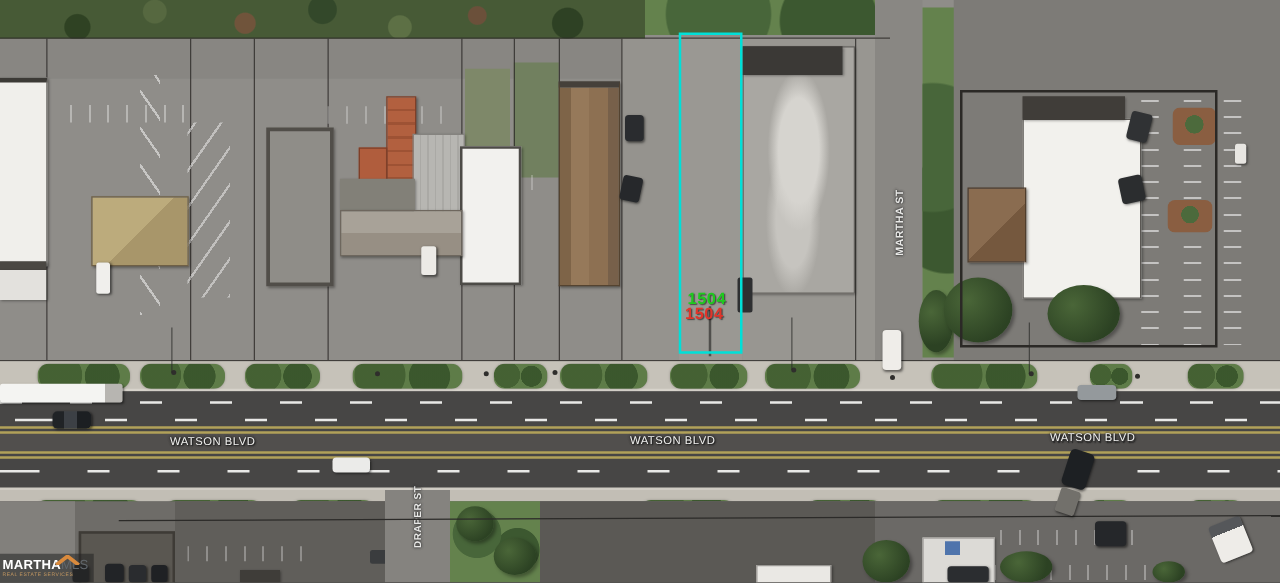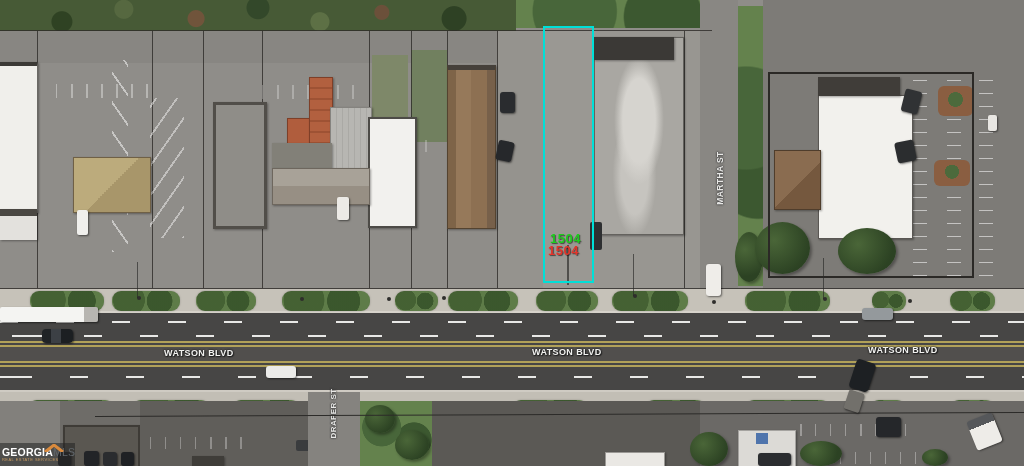--- a/index.html
+++ b/index.html
@@ -28,22 +28,22 @@
   .pl{position:absolute;background:rgba(45,43,40,.8);}
   .bldg{position:absolute;box-shadow:1px 1px 2px rgba(0,0,0,.35);}
   
   .stV{background:repeating-linear-gradient(90deg, rgba(255,255,255,.6) 0 1.5px, transparent 1.5px 15px);}
   .stH{background:repeating-linear-gradient(180deg, rgba(255,255,255,.55) 0 1.5px, transparent 1.5px 13px);}
   .stA{background:repeating-linear-gradient(55deg, rgba(255,255,255,.5) 0 1.8px, transparent 1.8px 17px);}
   .stB{background:repeating-linear-gradient(-55deg, rgba(255,255,255,.45) 0 1.8px, transparent 1.8px 17px);}
   
   .wd{position:absolute;left:0;width:1024px;height:2px;background:repeating-linear-gradient(90deg,#e9e9e7 0 18px,transparent 18px 56px);}
   .yl{position:absolute;left:0;width:1024px;height:2px;background:#b1a159;}
-  .roadlabel{position:absolute;font-weight:bold;font-size:9px;color:#f2f2f0;letter-spacing:.4px;
-    text-shadow:0 0 2px #222,0 0 2px #222,1px 1px 1px #222;white-space:nowrap;margin-left:28px;}
+  .roadlabel{position:absolute;font-weight:normal;font-size:9px;color:#f2f2f0;letter-spacing:.4px;
+    text-shadow:0 0 2px #222,0 0 2px #222,1px 1px 1px #222;white-space:nowrap;}
   .vcell{position:absolute;display:flex;align-items:center;justify-content:center;}
   .vlabel{font-weight:bold;font-size:8.5px;color:#e9e9e7;letter-spacing:.4px;white-space:nowrap;
     text-shadow:0 0 2px #333,0 0 2px #333;transform:rotate(-90deg);}
   .car{position:absolute;box-shadow:1px 1px 2px rgba(0,0,0,.5);border-radius:3px;}
   .pole{position:absolute;width:4px;height:4px;border-radius:50%;background:#2f2e2c;}
   .psh{position:absolute;width:1px;background:rgba(40,40,38,.65);}
   .mulch{position:absolute;border-radius:6px;background:
     radial-gradient(circle at 50% 45%, #4c6a3c 0 30%, transparent 31%), #8a5e41;}
   .addr{position:absolute;font-weight:bold;font-size:13px;letter-spacing:.5px;
     text-shadow:1px 1px 1px rgba(0,0,0,.55);font-family:"Liberation Sans",sans-serif;}
@@ -232,19 +232,19 @@
 
   <div class="L" style="left:543px;top:26px;width:51px;height:257px;border:2px solid #00E0D8;box-sizing:border-box;z-index:40"></div>
   <div class="addr" style="left:550px;top:231px;color:#1ECB1E;z-index:41">1504</div>
   <div class="addr" style="left:548px;top:243px;color:#E2342A;z-index:41">1504</div>
 
   <div id="wm">
     <div class="row">
       <svg width="20" height="8" viewBox="0 0 20 8">
         <polyline points="1,8 10,1 19,8" fill="none" stroke="#D98A3D" stroke-width="3"></polyline>
       </svg>
-      <span class="b1">GEORGIA</span>
+      <span class="b1">MARTHA</span>
         <span class="b2">MLS</span>
     </div>
     <div class="tag">REAL ESTATE SERVICES</div>
   </div>
 
 </div>
 
 </body></html>

